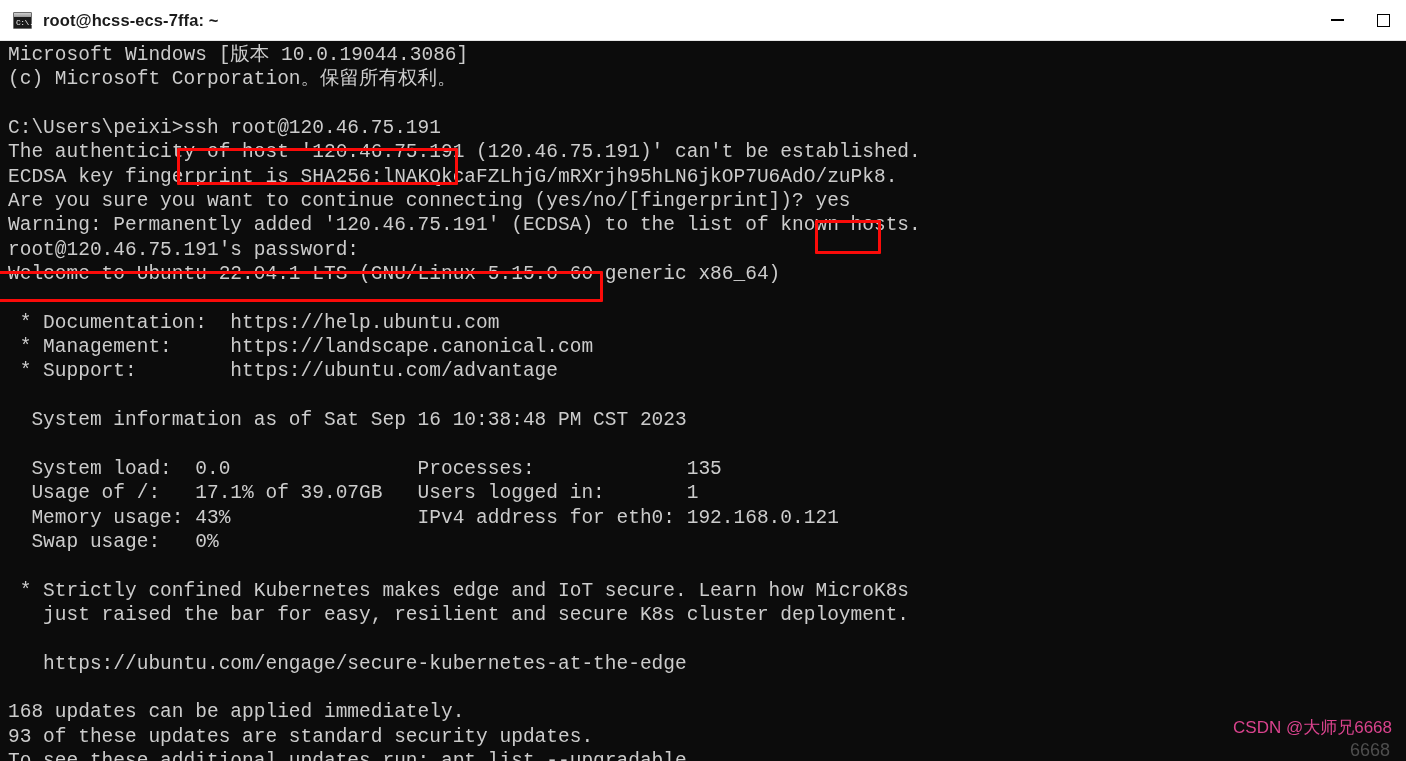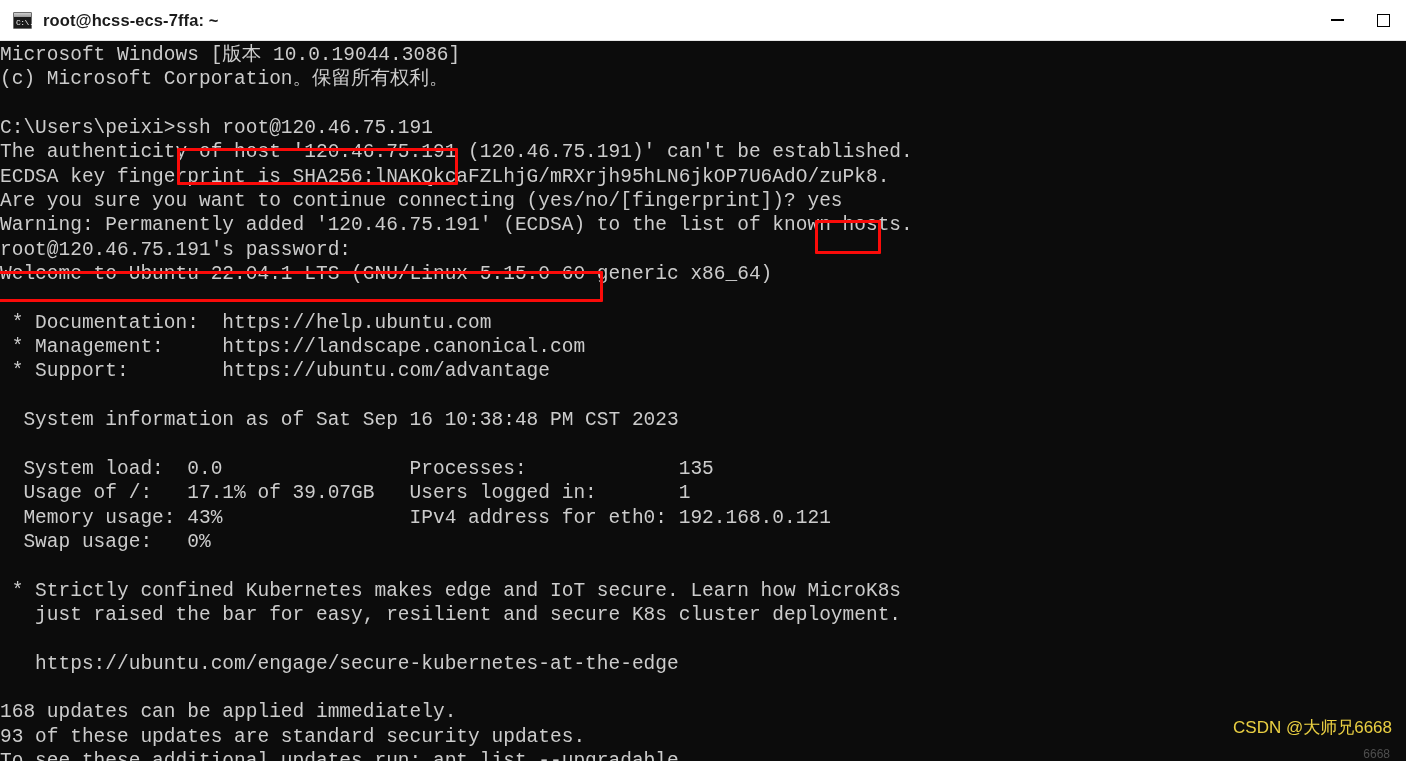--- a/index.html
+++ b/index.html
@@ -46,35 +46,35 @@
     position:absolute; left:0; top:0;
     font-family:"Liberation Mono","DejaVu Sans Mono",monospace;
     font-size:19.5px;
     line-height:24.35px;
     color:#cccccc;
     white-space:pre;
     letter-spacing:0px;
     padding-left:0px;
     padding-top:2px;
   }
-  .screen .row{ height:24.35px; }
+  .screen .row{ height:24.35px;margin-left:8px; }
 
   
   .redbox{ position:absolute; border:3px solid #fb0b09; border-radius:1px; pointer-events:none; }
 
   
   .watermark{
     position:absolute; right:14px; bottom:22px;
     font-family:"Liberation Sans", sans-serif;
-    font-size:17px; color:#fde047; white-space:nowrap; opacity:.92;
+    font-size:17px; color:#ec4899; white-space:nowrap; opacity:.92;
   }
   .watermark2{
     position:absolute; right:16px; bottom:0px;
     font-family:"Liberation Sans", sans-serif;
-    font-size:12px; color:#6a6a6a; white-space:nowrap; opacity:.7;
+    font-size:18px; color:#6a6a6a; white-space:nowrap; opacity:.7;
   }
 </style>
 </head>
 <body>
 
 <div class="titlebar">
   <div class="tb-icon">
     <span class="bar"></span>
     <span class="prompt">C:\.</span>
   </div>

